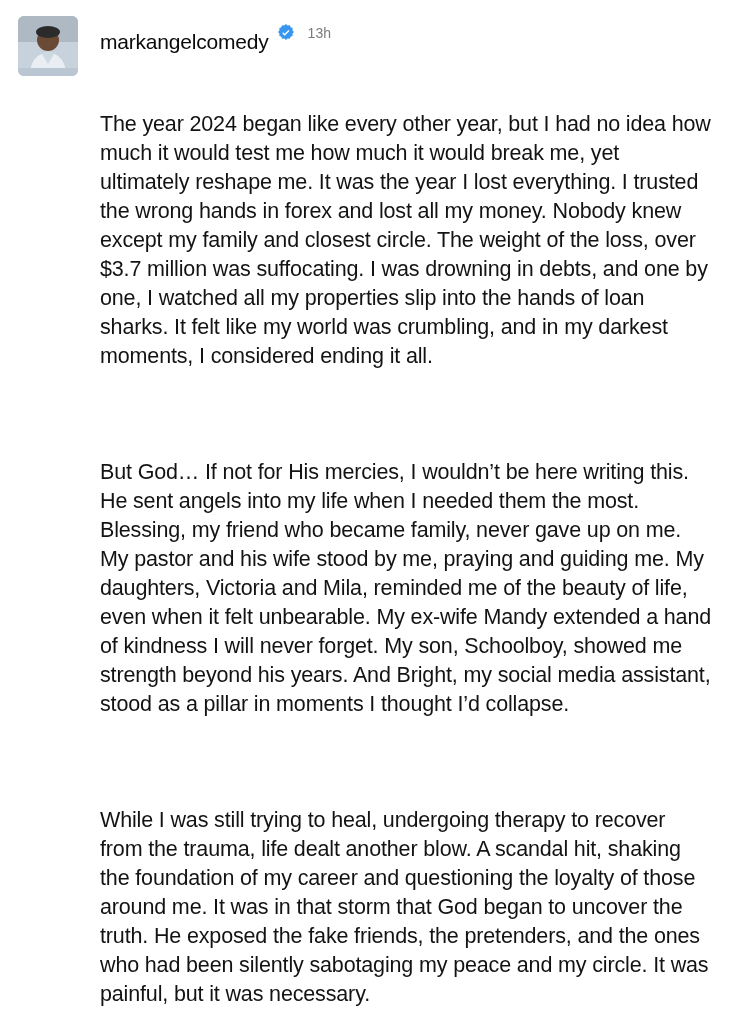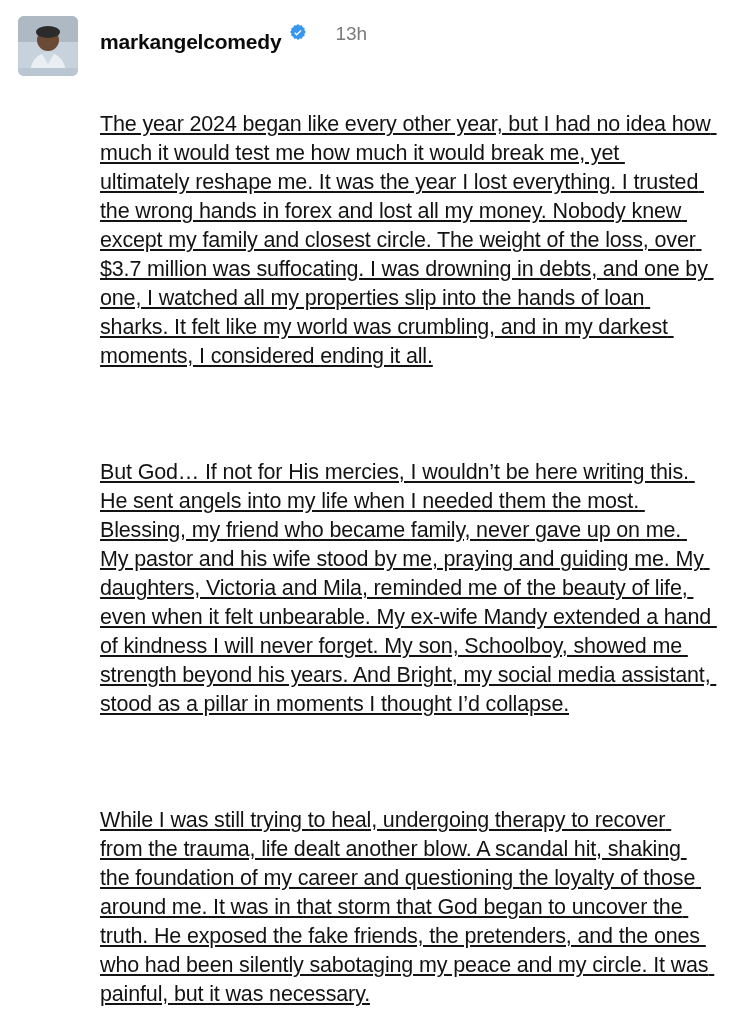--- a/index.html
+++ b/index.html
@@ -37,50 +37,49 @@
     margin-left: 82px;
   }
   .header-line {
     display: flex;
     align-items: center;
     height: 26px;
     margin: 4px 0 6px 0;
   }
   .username {
     font-size: 21px;
-    font-weight: bold;
+    font-weight: normal;
     color: #0b0b0b;
     letter-spacing: -0.2px;
     line-height: 1;
     margin-top: 17px;
   }
   .verified {
     margin-left: 7px;
     display: inline-flex;
     align-items: center;
   }
   .timestamp {
-    margin-left: 27px;
-    font-size: 19px;
+    margin-left: 12px;
+    font-size: 14px;
     color: #7a7a7a;
     line-height: 1;
   }
   .caption {
     font-size: 21.5px;
     line-height: 29px;
     color: #131313;
     letter-spacing: -0.15px;
     white-space: pre-wrap;
     word-wrap: break-word;
     margin: 0;
   }
   .para {
     margin: 0 0 29px 0;
     white-space: pre-wrap;
-    text-decoration: underline;
   }
   .para:last-child { margin-bottom: 7px; }
 </style>
 </head>
 <body>
 
 <div class="post">
 
   <div class="avatar">
     <svg width="60" height="60" viewBox="0 0 60 60">

